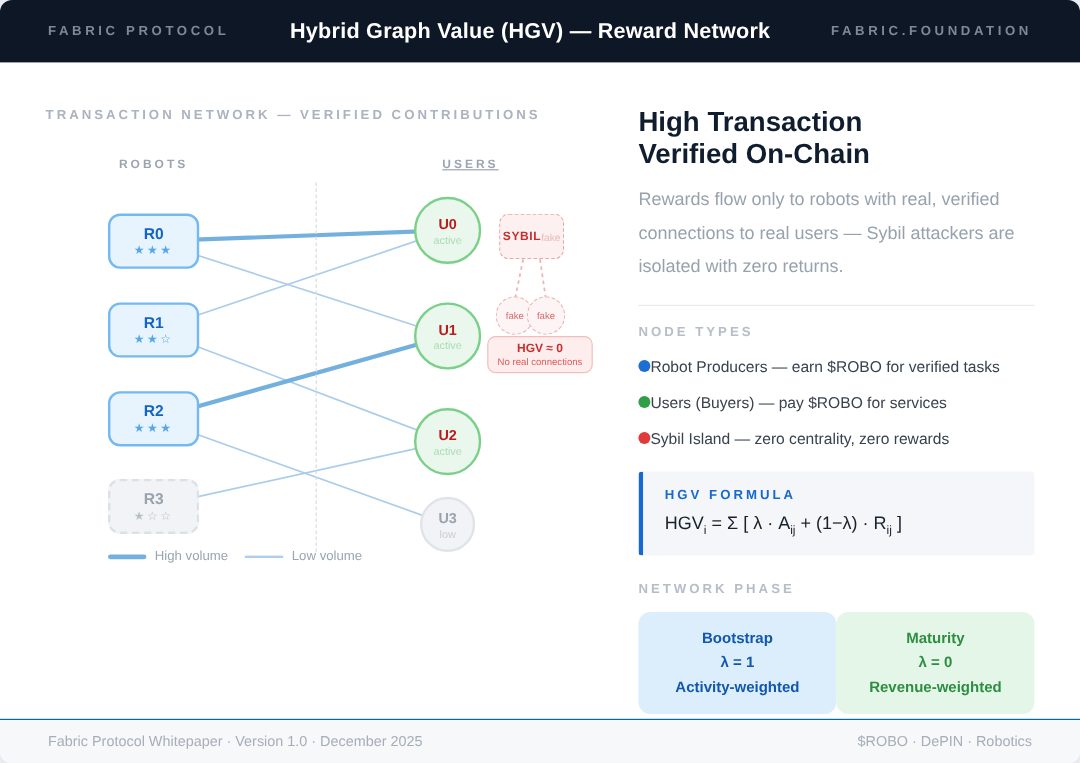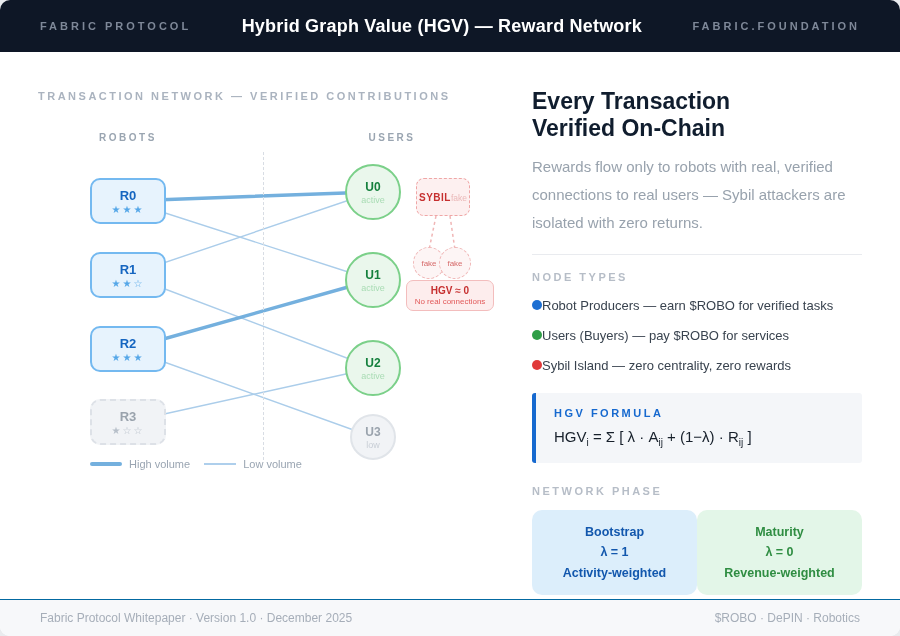--- a/index.html
+++ b/index.html
@@ -12,34 +12,34 @@
   .header .brand, .header .foundation { color:#7e8898; font-size:11px; font-weight:bold; letter-spacing:3px; }
   .header .title { color:#ffffff; font-size:18px; font-weight:bold; letter-spacing:.2px; }
 
   
   .section-title { position:absolute; left:38px; top:90px; font-size:11px; font-weight:bold;
                    letter-spacing:2.5px; color:#aab3bf; }
   .diagram { position:absolute; left:38px; top:120px; width:472px; height:362px; }
   .diagram svg.edges { position:absolute; left:0; top:0; width:472px; height:362px; }
   .col-label { position:absolute; top:12px; font-size:10px; font-weight:bold; letter-spacing:2.5px; color:#9aa5b1; }
   .col-label.robots { left:90px; transform:translateX(-50%); }
-  .col-label.users  { left:354px; transform:translateX(-50%); }
+  .col-label.users  { left:354px; transform:translateX(-50%);text-decoration:underline; }
   .vdivider { position:absolute; left:225px; top:32px; height:308px; border-left:1px dashed #d8dde4; }
 
   .robot { position:absolute; width:76px; height:46px; background:#e7f3fd; border:2px solid #74b9f0;
            border-radius:10px; display:flex; flex-direction:column; align-items:center; justify-content:center; }
   .robot .rid { font-size:13px; font-weight:bold; color:#1565c0; }
   .robot .stars { font-size:10px; letter-spacing:2px; color:#55a7e8; margin-top:1px; }
   .robot.inactive { background:#f1f3f6; border:2px dashed #dde1e7; }
   .robot.inactive .rid { color:#9aa3ad; }
   .robot.inactive .stars { color:#b7bfc9; }
 
   .user { position:absolute; width:56px; height:56px; background:#eaf7ec; border:2px solid #7bd089;
           border-radius:50%; display:flex; flex-direction:column; align-items:center; justify-content:center; }
-  .user .uid { font-size:12px; font-weight:bold; color:#15803d; }
+  .user .uid { font-size:12px; font-weight:bold; color:#b91c1c; }
   .user .ustate { font-size:9px; color:#a9dcb4; margin-top:1px; }
   .user.inactive { width:46px; height:46px; background:#f1f3f6; border:2px solid #e0e4e9; }
   .user.inactive .uid { color:#9aa3ad; }
   .user.inactive .ustate { color:#c8ced6; }
 
   .sybil { position:absolute; left:378px; top:58px; width:54px; height:38px; background:#fdf0f0;
            border:1.5px dashed #efa6a6; border-radius:8px; display:flex; flex-direction:row;
            align-items:center; justify-content:center; }
   .sybil .slabel { font-size:10px; font-weight:bold; color:#c62f2f; letter-spacing:.5px; }
   .sybil .ssub { font-size:8.5px; color:#eab8b8; margin-top:1px; }
@@ -174,21 +174,21 @@
         <span class="lg-text">High volume</span>
       </div>
       <div class="lg">
         <span class="line-low"></span>
         <span class="lg-text">Low volume</span>
       </div>
     </div>
   </div>
 
   <div class="panel">
-    <h1>Every Transaction
+    <h1>High Transaction
 Verified On-Chain</h1>
     <p class="desc">Rewards flow only to robots with real, verified connections to real users — Sybil attackers are isolated with zero returns.</p>
     <div class="divider"></div>
 
     <div class="mini-label">NODE TYPES</div>
     <div class="node-types">
       <div class="node-type">
         <span class="dot blue"></span>
         <span class="nt-text">Robot Producers — earn $ROBO for verified tasks</span>
       </div>

